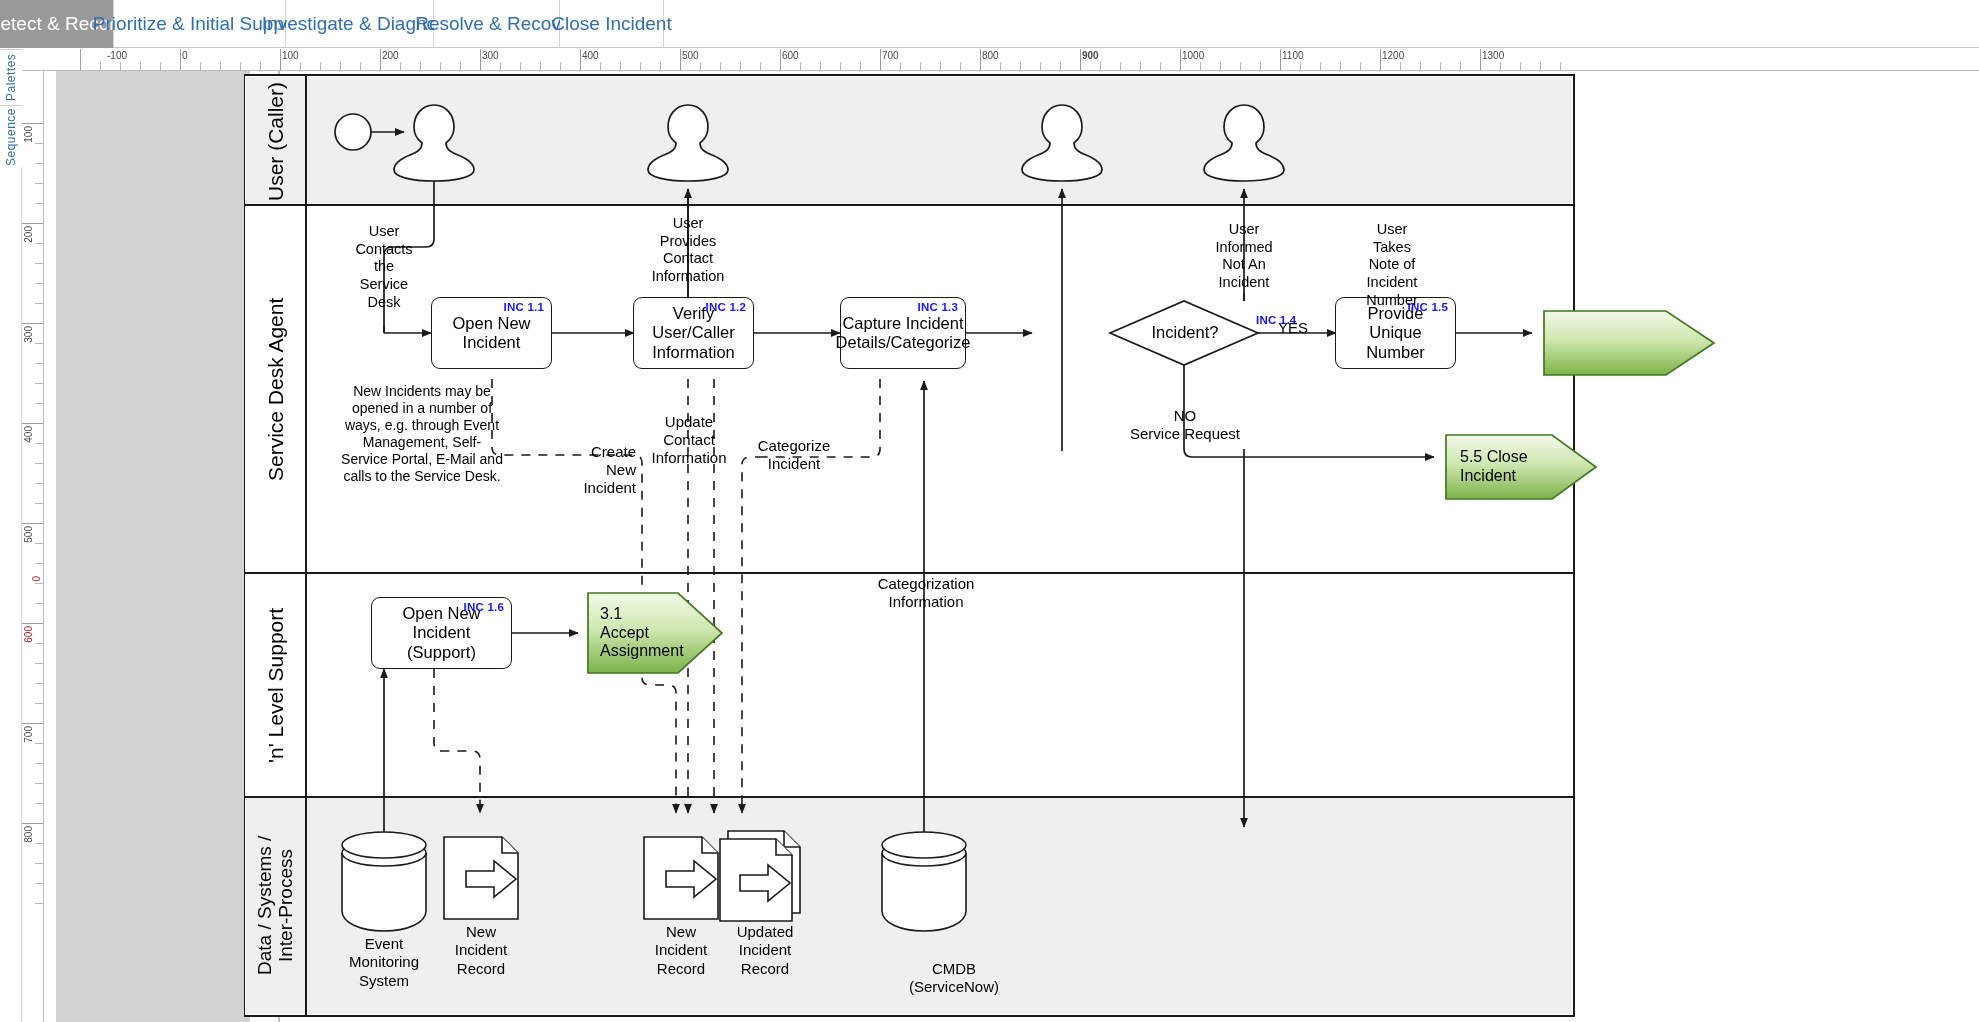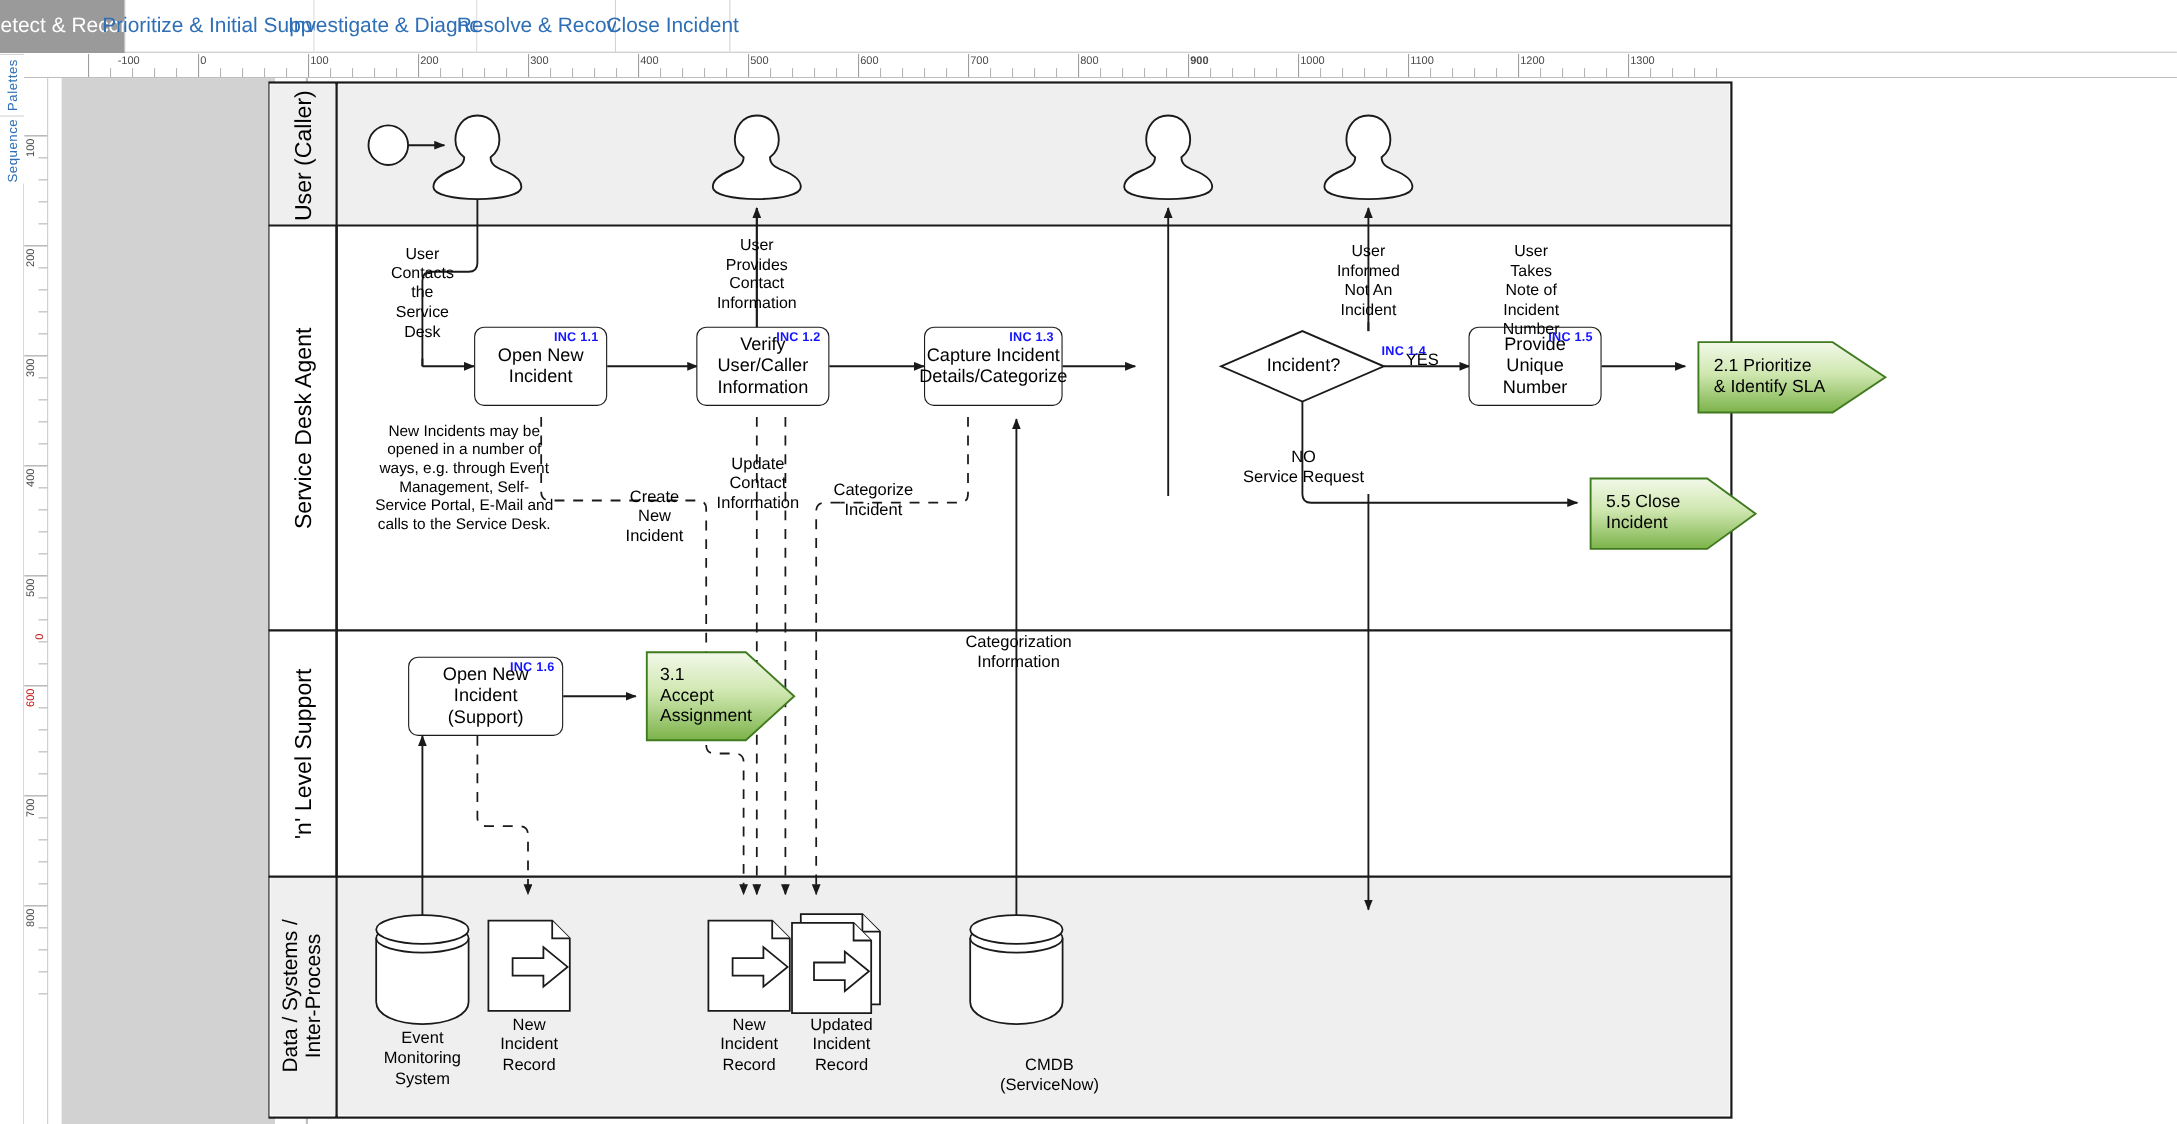--- a/index.html
+++ b/index.html
@@ -480,22 +480,20 @@
       <span style="white-space:pre-line;">Provide Unique
 Number</span>
     </div>
 
     <div class="nodebox" style="left:127px; top:526px; width:141px; height:72px;">
       <span class="nodeid">INC 1.6</span>
       <span style="white-space:pre-line;">Open New Incident
 (Support)</span>
     </div>
 
-    <div class="greenarrow" style="left:1300px; top:240px; width:150px; height:64px; white-space:pre-line;">2.1 Prioritize
-&amp; Identify SLA</div>
     <div class="greenarrow" style="left:1202px; top:364px; width:130px; height:64px; white-space:pre-line;">5.5 Close
 Incident</div>
     <div class="greenarrow" style="left:344px; top:522px; width:120px; height:80px; white-space:pre-line; padding-left:12px;">3.1
 Accept
 Assignment</div>
 
     <div class="anno" style="left:92px; top:152px; width:96px; white-space:pre-line;">User
 Contacts
 the
 Service
@@ -509,21 +507,21 @@
 Not An
 Incident</div>
     <div class="anno" style="left:1100px; top:150px; width:96px; white-space:pre-line;">User
 Takes
 Note of
 Incident
 Number</div>
 
     <div class="anno small" style="left:96px; top:312px; width:164px;">New Incidents may be opened in a number of ways, e.g. through Event Management, Self-Service Portal, E-Mail and calls to the Service Desk.</div>
 
-    <div class="edgelabel" style="left:310px; top:372px; width:82px; white-space:pre-line;">Create
+    <div class="edgelabel" style="left:310px; top:372px; width:82px; white-space:pre-line;text-align:right;">Create
 New
 Incident</div>
     <div class="edgelabel" style="left:390px; top:342px; width:110px; white-space:pre-line;">Update
 Contact
 Information</div>
     <div class="edgelabel" style="left:500px; top:366px; width:100px; white-space:pre-line;">Categorize
 Incident</div>
     <div class="edgelabel" style="left:618px; top:504px; width:128px; white-space:pre-line;">Categorization
 Information</div>
 

